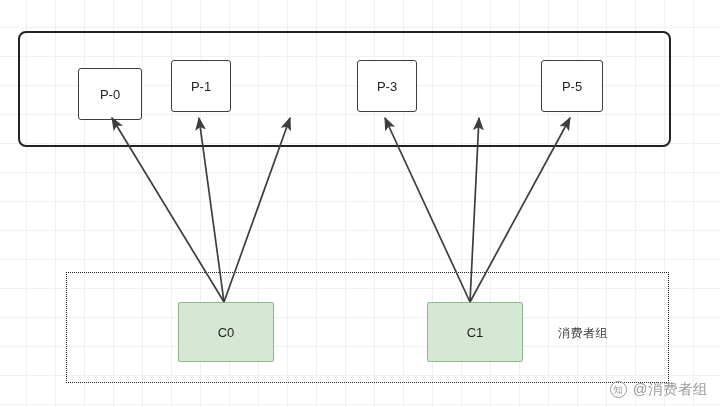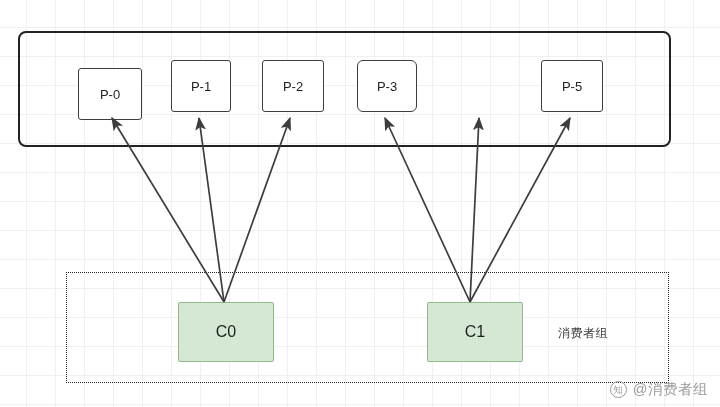--- a/index.html
+++ b/index.html
@@ -58,21 +58,21 @@
   .group-frame {
     position: absolute;
     box-sizing: border-box;
     border: 1.6px dotted #222222;
     background: transparent;
   }
   .consumer-box {
     background: #d5e8d4;
     border: 1.4px solid #8fb98a;
     border-radius: 2px;
-    font-size: 16px;
+    font-size: 13px;
     color: #1f1f1f;
   }
   .group-label {
     position: absolute;
     font-size: 12px;
     color: #3a3a3a;
     letter-spacing: 0.5px;
   }
   .watermark {
     position: absolute;
@@ -105,24 +105,21 @@
   <div id="grid"></div>
 
   <div class="broker-frame" style="left:18px; top:31px; width:653px; height:116px;"></div>
 
   <div class="node partition-box" style="left:78px; top:60px; width:64px; height:52px;margin-top:8px;">
     <span>P-0</span>
   </div>
   <div class="node partition-box" style="left:171px; top:60px; width:60px; height:52px;">
     <span>P-1</span>
   </div>
-  <div class="node partition-box" style="left:262px; top:60px; width:62px; height:52px;">
-    <span>P-2</span>
-  </div>
-  <div class="node partition-box" style="left:357px; top:60px; width:60px; height:52px;border-radius:6px;">
+  <div class="node partition-box" style="left:357px; top:60px; width:60px; height:52px;">
     <span>P-3</span>
   </div>
   <div class="node partition-box" style="left:541px; top:60px; width:62px; height:52px;">
     <span>P-5</span>
   </div>
 
   <div class="group-frame" style="left:66px; top:272px; width:603px; height:111px;"></div>
 
   <div class="group-label" style="left:558px; top:325px;">消费者组</div>
 

